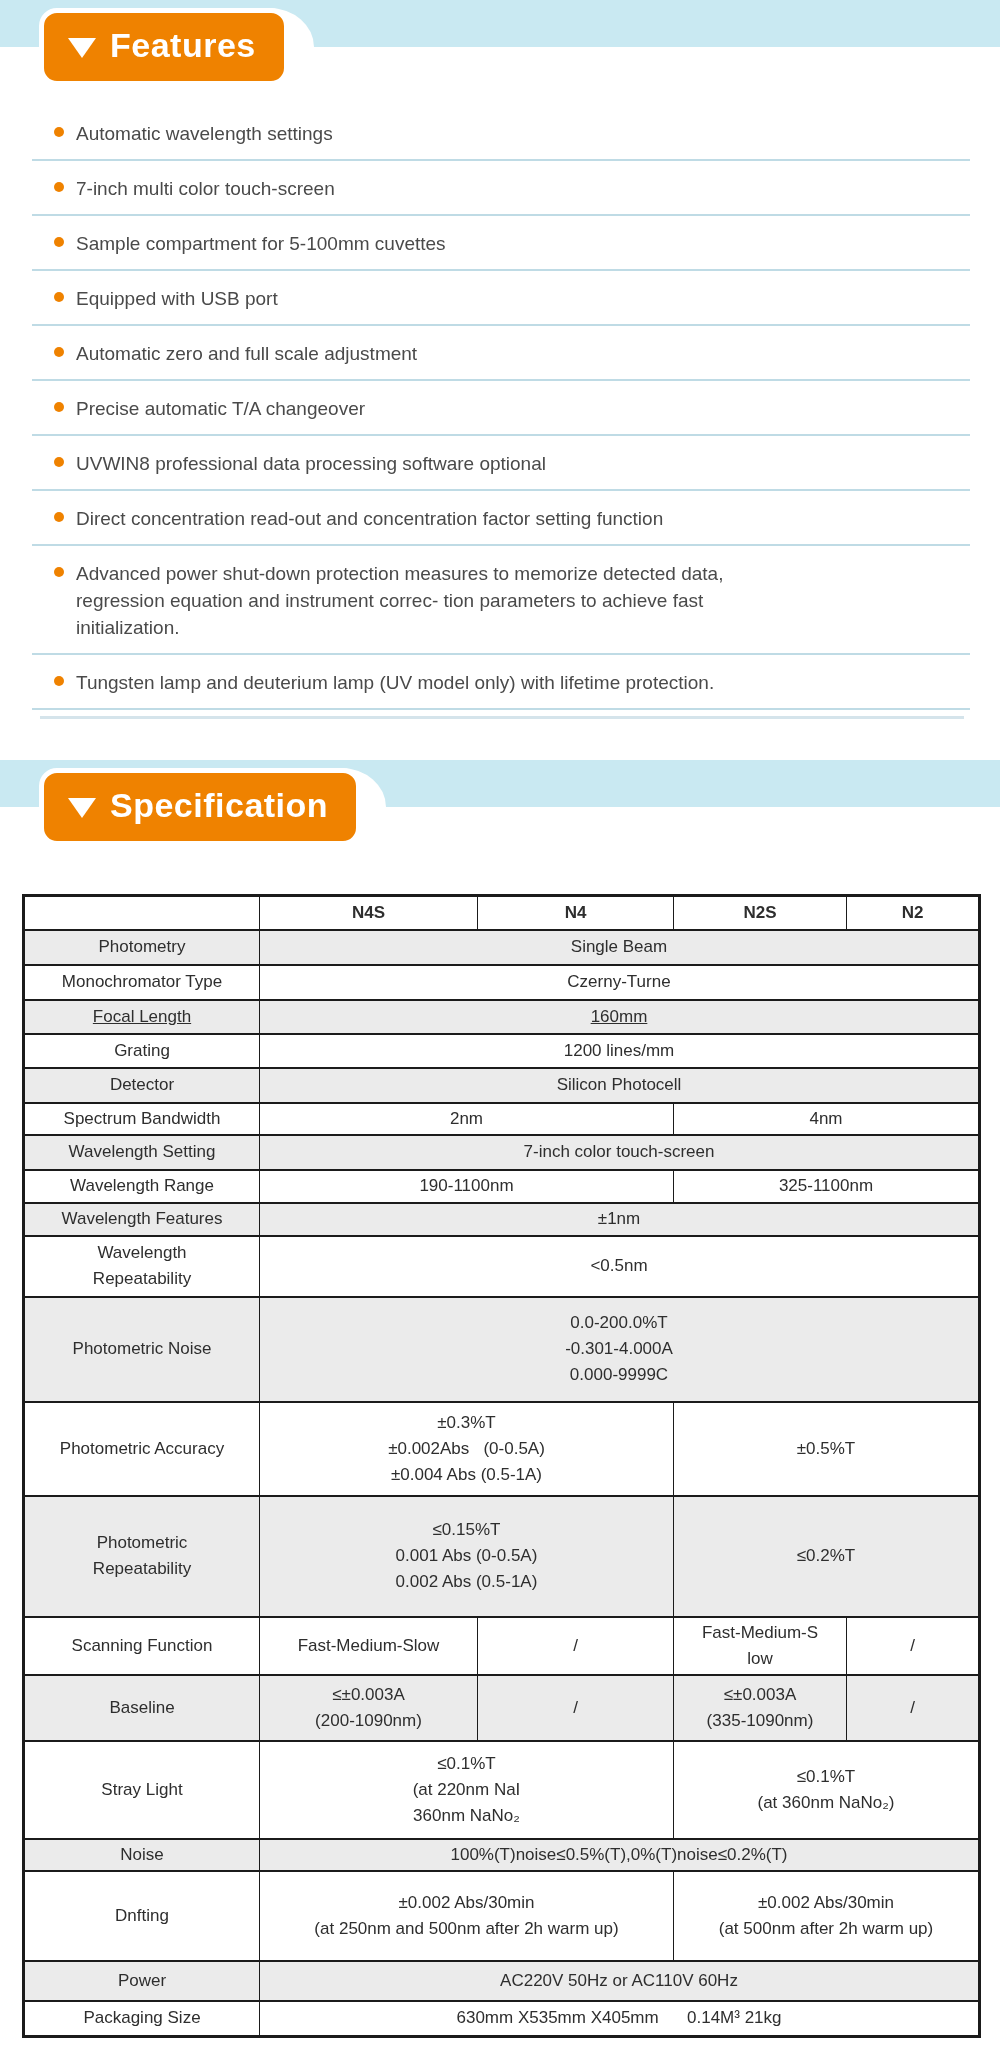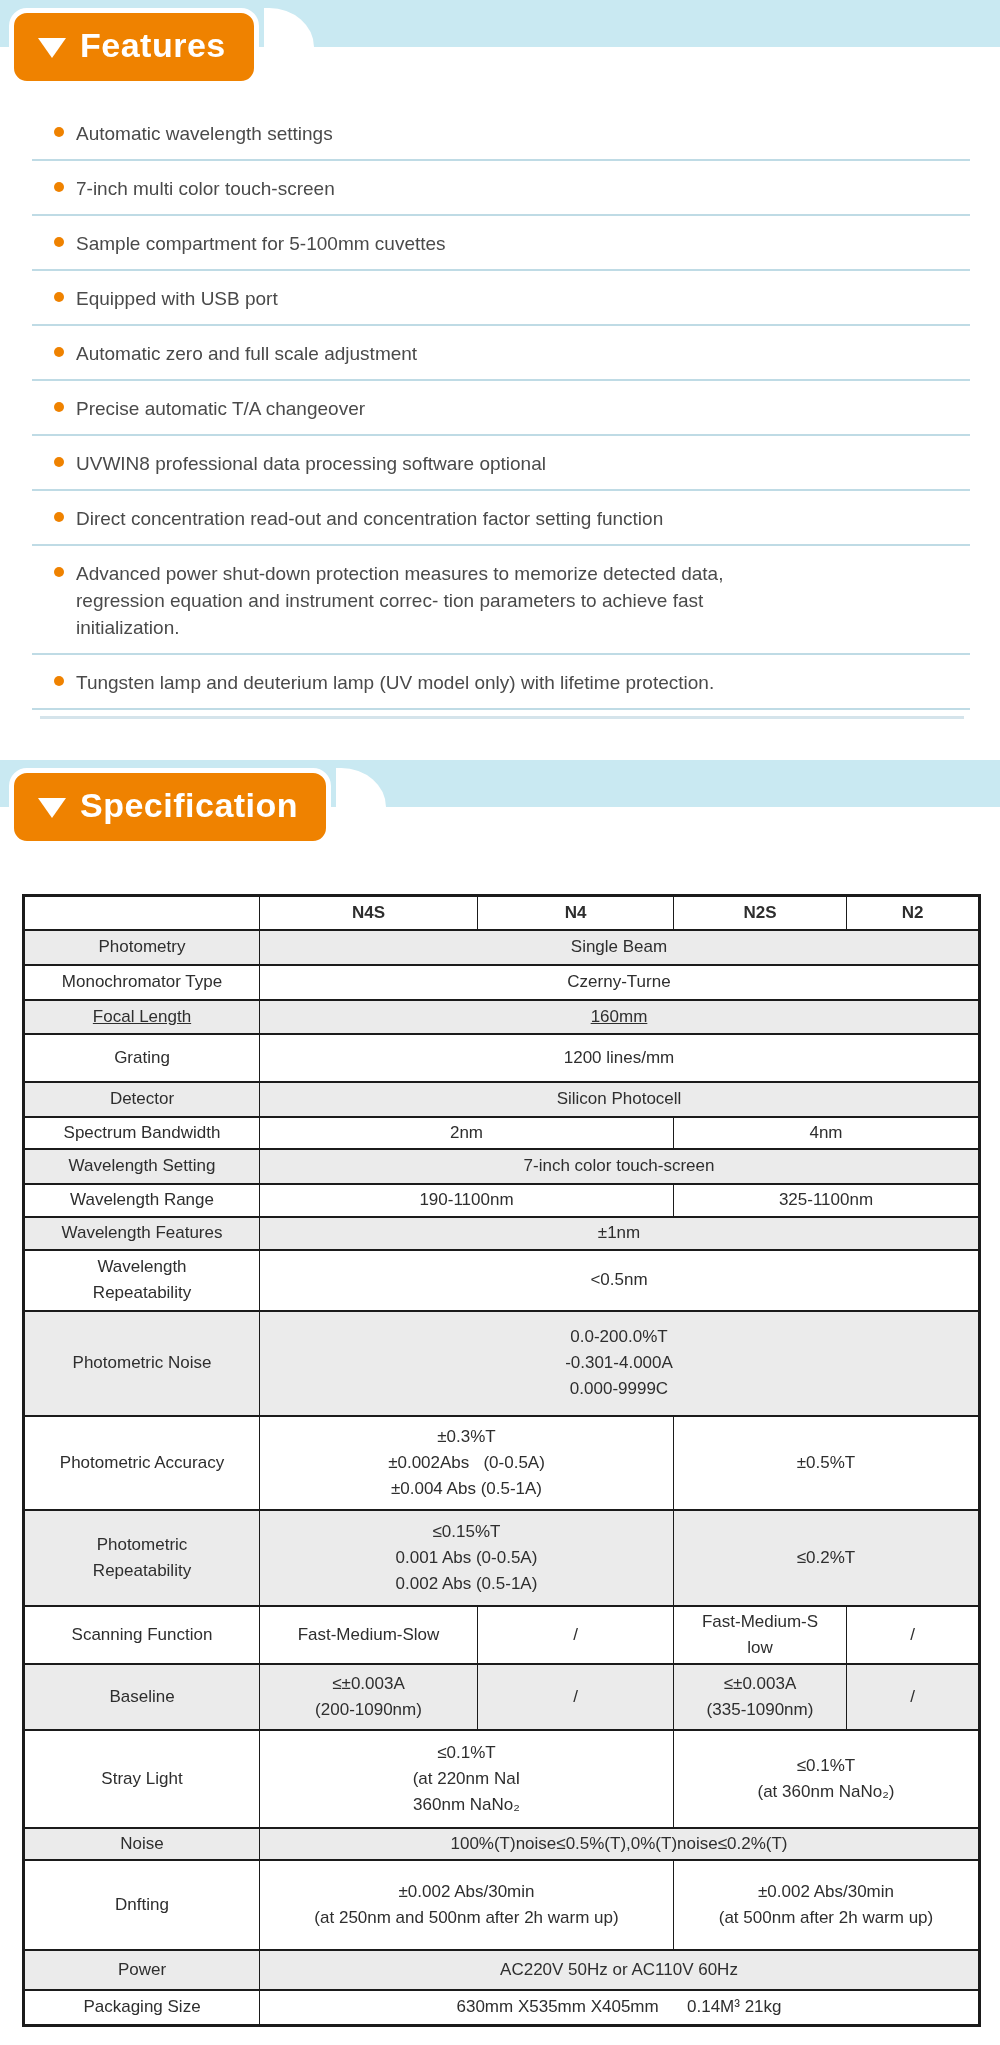--- a/index.html
+++ b/index.html
@@ -20,21 +20,21 @@
   
   .section-head{position:relative;height:92px;}
   .section-head .strip{
     position:absolute;left:0;top:0;right:0;height:47px;background:var(--band);
   }
   .section-head .notch{
     position:absolute;top:8px;width:50px;height:39px;background:#fff;
     border-top-right-radius:46px 40px;
   }
   .section-head .badge{
-    position:absolute;left:9px;top:8px;height:78px;box-sizing:border-box;
+    position:absolute;left:39px;top:8px;height:78px;box-sizing:border-box;
     background:var(--orange);border:5px solid #fff;border-radius:18px;
     display:flex;align-items:center;gap:14px;padding:0 28px 0 24px;
   }
   .section-head .tri{
     width:0;height:0;flex:0 0 auto;
     border-left:14px solid transparent;border-right:14px solid transparent;
     border-top:20px solid #fff;margin-top:2px;
   }
   .section-head .badge-label{
     color:#fff;font-size:34px;font-weight:bold;letter-spacing:.5px;
@@ -129,21 +129,21 @@
         <td colspan="4">Single Beam</td>
       </tr>
       <tr style="height: 35px;">
         <th>Monochromator Type</th>
         <td colspan="4">Czerny-Turne</td>
       </tr>
       <tr class="shade" style="height: 34px; text-decoration: underline;">
         <th>Focal Length</th>
         <td colspan="4">160mm</td>
       </tr>
-      <tr style="height: 48px;">
+      <tr style="height: 34px;">
         <th>Grating</th>
         <td colspan="4">1200 lines/mm</td>
       </tr>
       <tr class="shade" style="height: 35px;">
         <th>Detector</th>
         <td colspan="4">Silicon Photocell</td>
       </tr>
       <tr style="height: 28px;">
         <th>Spectrum Bandwidth</th>
         <td colspan="2">2nm</td>
@@ -173,21 +173,21 @@
 -0.301-4.000A
 0.000-9999C</td>
       </tr>
       <tr style="height: 94px;">
         <th>Photometric Accuracy</th>
         <td colspan="2">±0.3%T
 ±0.002Abs   (0-0.5A)
 ±0.004 Abs (0.5-1A)</td>
         <td colspan="2">±0.5%T</td>
       </tr>
-      <tr class="shade" style="height: 96px;">
+      <tr class="shade" style="height: 121px;">
         <th>Photometric
 Repeatability</th>
         <td colspan="2">≤0.15%T
 0.001 Abs (0-0.5A)
 0.002 Abs (0.5-1A)</td>
         <td colspan="2">≤0.2%T</td>
       </tr>
       <tr style="height: 48px;">
         <th>Scanning Function</th>
         <td colspan="1">Fast-Medium-Slow</td>

